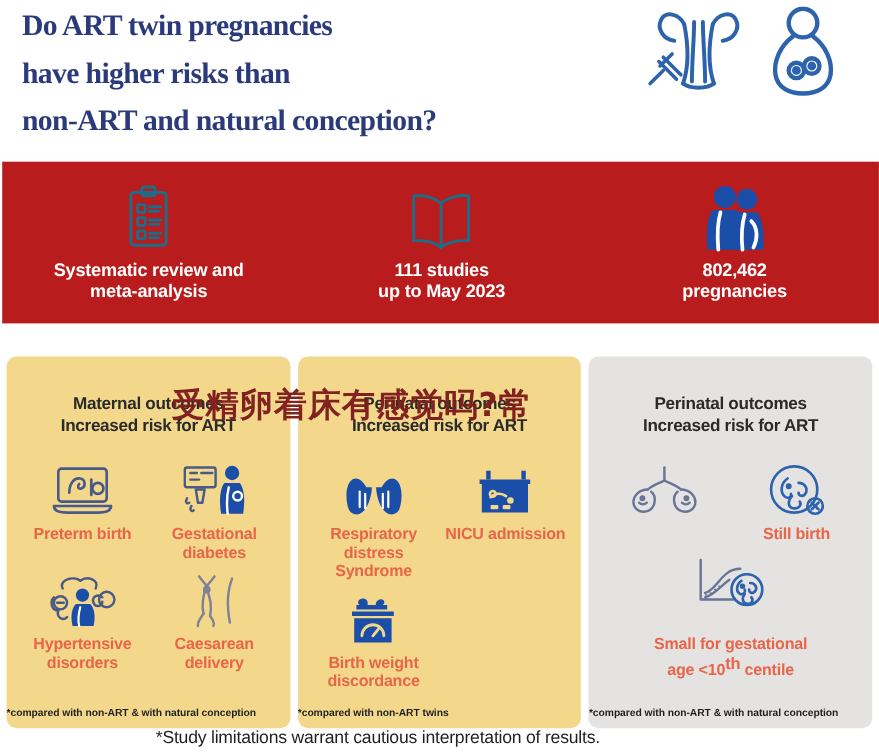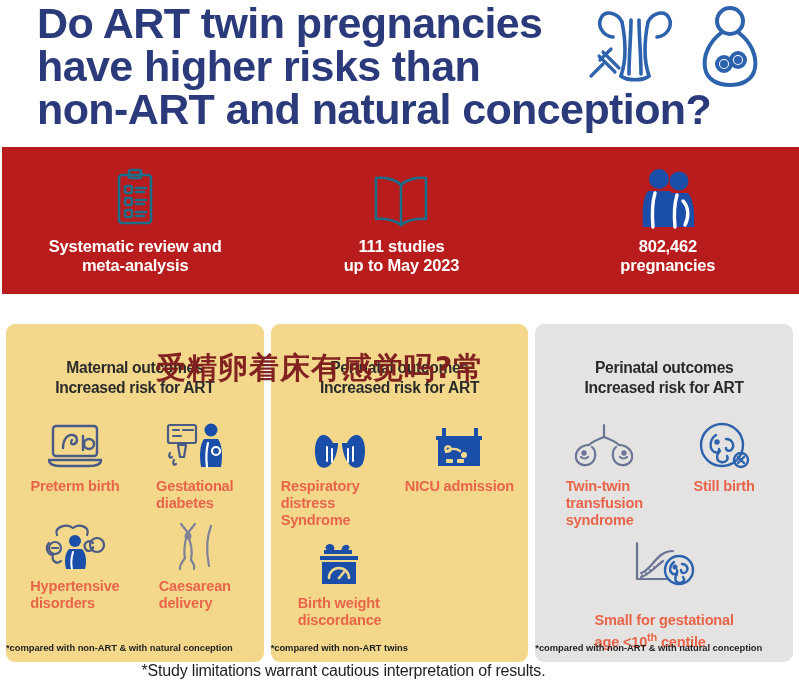--- a/index.html
+++ b/index.html
@@ -7,23 +7,23 @@
     width: 799px; height: 684px;
     background: #ffffff;
     font-family: "Liberation Sans", sans-serif;
     overflow: hidden;
   }
   .page { position: relative; width: 799px; height: 684px; background: #fff; }
 
   
   .header { position: relative; height: 145px; background: #ffffff; }
   .headline {
-    position: absolute; left: 37px; top: 2px; width: 600px;
-    color: #2b3a7a; font-size: 43px; line-height: 43px;
-    font-weight: 700; letter-spacing: -0.6px;
+    position: absolute; left: 20px; top: 2px; width: 600px;
+    color: #2b3a7a; font-size: 27px; line-height: 43px;
+    font-weight: 700; letter-spacing: -0.6px; font-family: Liberation Serif, serif;
   }
   .headline .ln { display: block; white-space: nowrap; }
   .header-icons {
     position: absolute; right: 22px; top: 4px;
     width: 190px; height: 92px;
   }
   .hicon { position: absolute; }
   .hicon.uterus { left: 0px; top: 2px; }
   .hicon.mother { left: 110px; top: 2px; }
 
@@ -76,24 +76,24 @@
 
   .cell {
     display: flex; flex-direction: column;
     align-items: center; justify-content: flex-start;
     padding-top: 2px;
   }
   .cell-icon { height: 56px; display: flex; align-items: center; justify-content: center; }
   .cell-label {
     margin-top: 4px;
     color: #e8654a; font-size: 14.6px; line-height: 17px;
-    font-weight: 600; white-space: pre-line;
+    font-weight: 600; text-align: center; white-space: pre-line;
     letter-spacing: -0.2px;
   }
-  .cell-label sup { font-size: 11px; vertical-align: super; }
+  .cell-label sup { font-size: 15px; vertical-align: super; }
 
   .panel-note {
     position: absolute; left: 0; right: 0; bottom: 9px;
     color: #1f1f1f; font-size: 9.4px; font-weight: 700;
     letter-spacing: -0.05px;
   }
 
   
   .footer {
     position: absolute; left: 0; bottom: 4px; width: 687px;
@@ -399,23 +399,20 @@
                 <path d="M33 16 C38 18 44 20 48 24"></path>
                 <path d="M18 24 C10 24 4 30 5 37 C6 43 13 46 19 43 C25 40 26 30 21 26"></path>
                 <path d="M48 24 C56 24 62 30 61 37 C60 43 53 46 47 43 C41 40 40 30 45 26"></path>
                 <circle cx="13" cy="32" r="1.6" fill="#6a7596"></circle>
                 <path d="M10 36 C12 38 15 38 17 36"></path>
                 <circle cx="53" cy="32" r="1.6" fill="#6a7596"></circle>
                 <path d="M49 36 C51 38 54 38 56 36"></path>
               </g>
             </svg>
           </div>
-          <div class="cell-label">Twin-twin
-transfusion
-syndrome</div>
         </div>
 
         <div class="cell">
           <div class="cell-icon">
             <svg width="56" height="50" viewBox="0 0 56 50">
               <g fill="none" stroke="#2d62ad" stroke-width="2.4" stroke-linecap="round" stroke-linejoin="round">
                 <circle cx="26" cy="24" r="21"></circle>
                 <path d="M20 14 C14 18 13 26 17 30 C20 33 24 31 23 28"></path>
                 <path d="M24 30 C20 34 20 40 25 41 C30 42 33 38 31 35"></path>
                 <path d="M30 18 C36 18 39 24 36 28 C34 31 30 30 30 27"></path>

